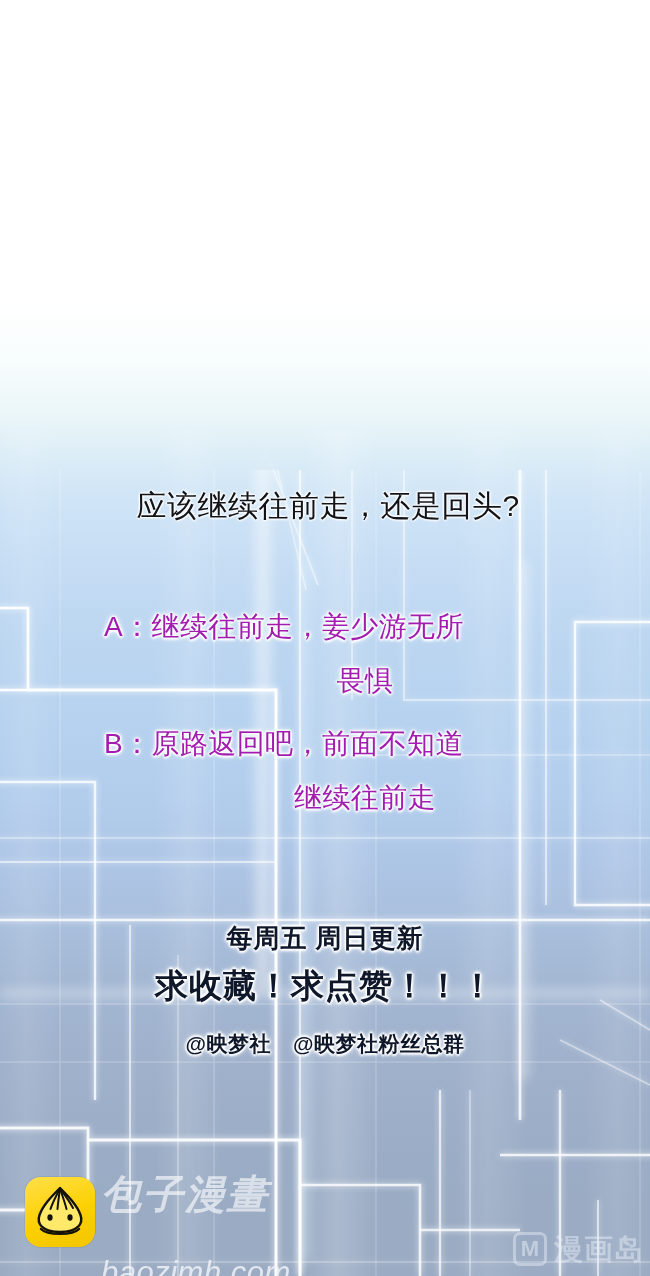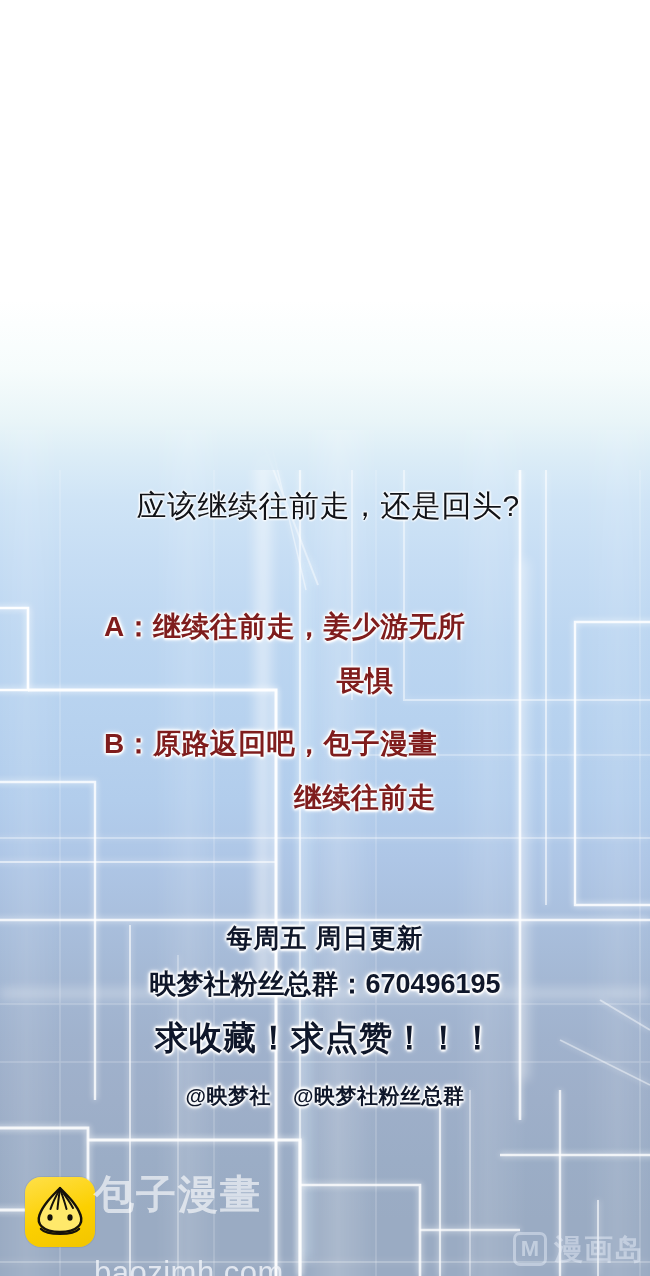--- a/index.html
+++ b/index.html
@@ -109,22 +109,22 @@
 
   .options {
     position: absolute;
     top: 600px;
     left: 104px;
     width: 470px;
   }
   .option {
     font-size: 28px;
     line-height: 54px;
-    color: #7f1d1d;
-    font-weight: 700;
+    color: #a21caf;
+    font-weight: 400;
     letter-spacing: 0.4px;
     text-shadow:
       0 0 4px rgba(255,255,255,1),
       0 0 6px rgba(255,255,255,.95),
       1.5px 0 2px rgba(255,255,255,1),
       -1.5px 0 2px rgba(255,255,255,1),
       0 1.5px 2px rgba(255,255,255,1),
       0 -1.5px 2px rgba(255,255,255,1);
   }
   .option + .option { margin-top: 9px; }
@@ -168,24 +168,25 @@
     width: 70px; height: 70px;
     border-radius: 16px;
     background: linear-gradient(160deg, #ffe04a 0%, #fcd000 55%, #f2c500 100%);
     box-shadow: 0 0 0 1px rgba(0,0,0,.06);
     overflow: hidden;
   }
   .baozi-logo svg { display:block; width: 70px; height: 70px; }
 
   .baozi-text {
     position: absolute;
-    left: 69px;
+    left: 76px;
     top: -6px;
     width: 215px;
     height: 80px;
+    font-style: italic;
   }
   .baozi-cn {
     position: absolute;
     left: 0; top: 0;
     font-size: 40px;
     font-weight: 700;
     line-height: 46px;
     color: rgba(255,255,255,0.62);
     letter-spacing: 2px;
     white-space: nowrap;
@@ -332,30 +333,29 @@
 
       <div class="option">
         <span class="opt-body">
           <span>A：</span><span>继续往前走，姜少游无所</span>
         </span>
         <span class="opt-cont">畏惧</span>
       </div>
 
       <div class="option">
         <span class="opt-body">
-          <span>B：</span><span>原路返回吧，包子漫畫</span>
+          <span>B：</span><span>原路返回吧，前面不知道</span>
         </span>
         <span class="opt-cont">继续往前走</span>
       </div>
 
     </div>
 
     <div class="promo">
       <div class="promo-line promo-schedule">每周五 周日更新</div>
-      <div class="promo-line promo-group">映梦社粉丝总群：670496195</div>
       <div class="promo-line promo-call">求收藏！求点赞！！！</div>
       <div class="promo-line promo-credits">
         <span>@映梦社</span><span class="cred-gap"></span><span>@映梦社粉丝总群</span>
       </div>
     </div>
 
   </div>
 
   <div class="baozi-wm">
     <div class="baozi-logo">

